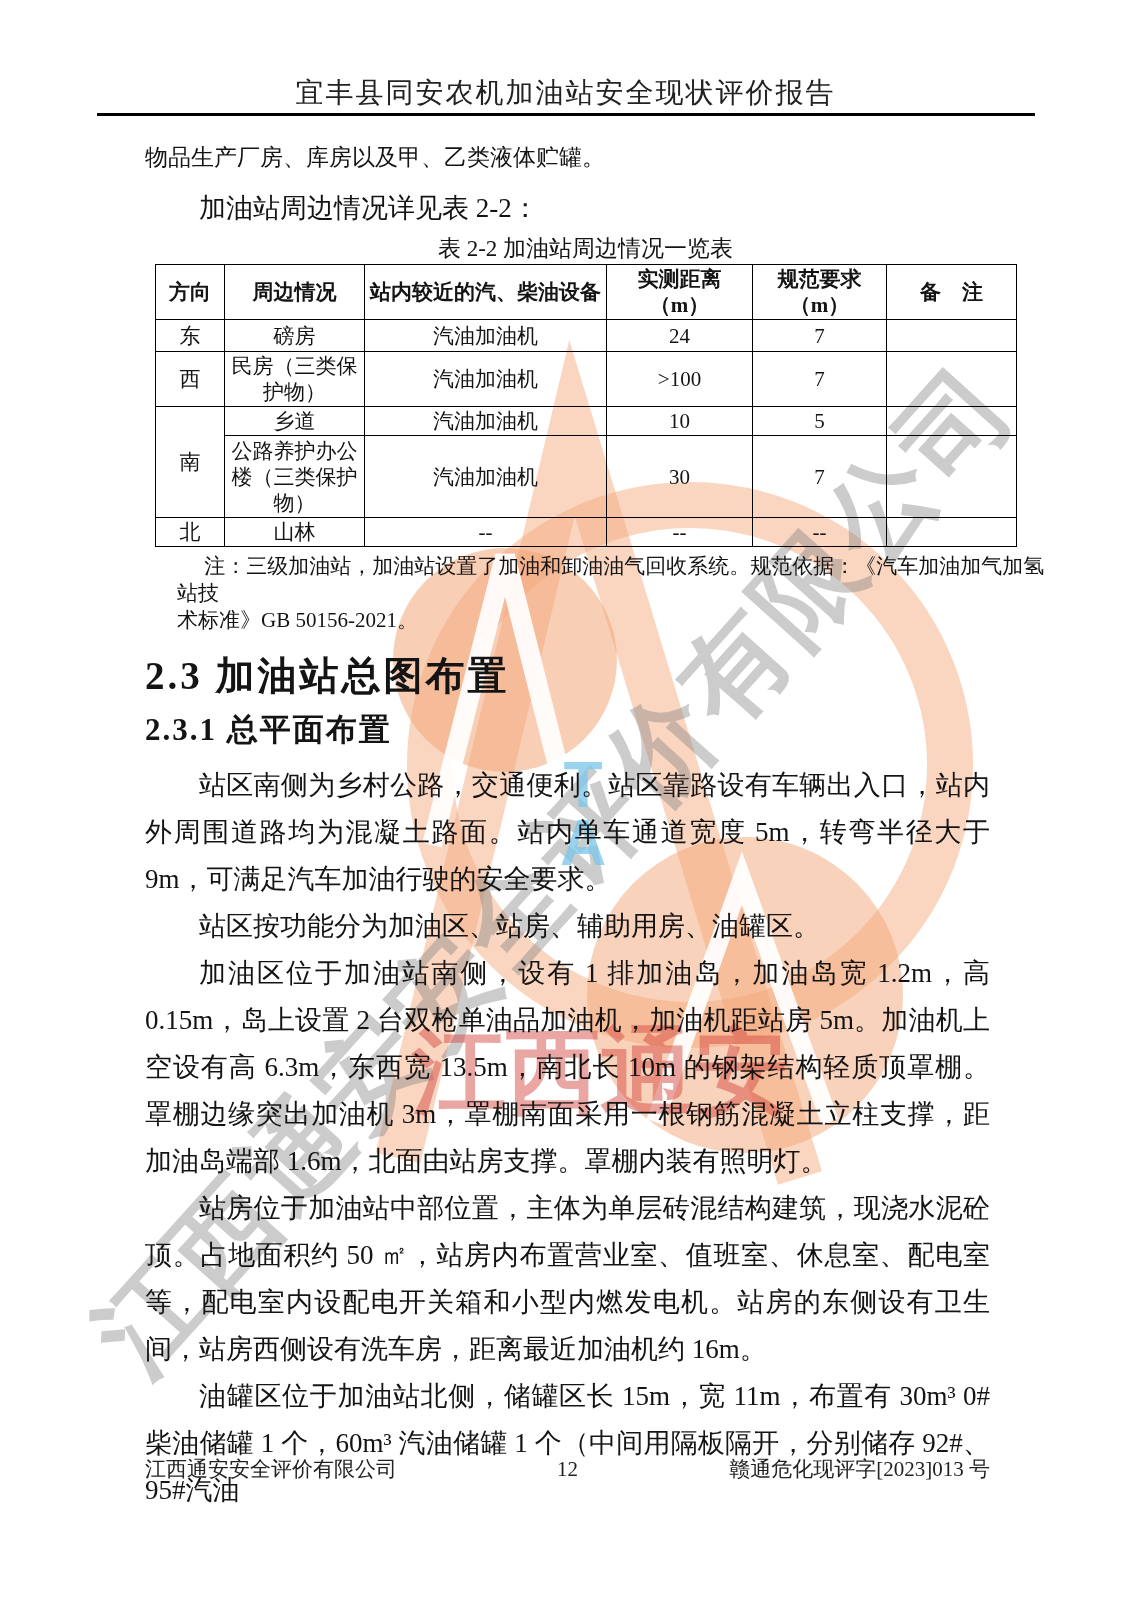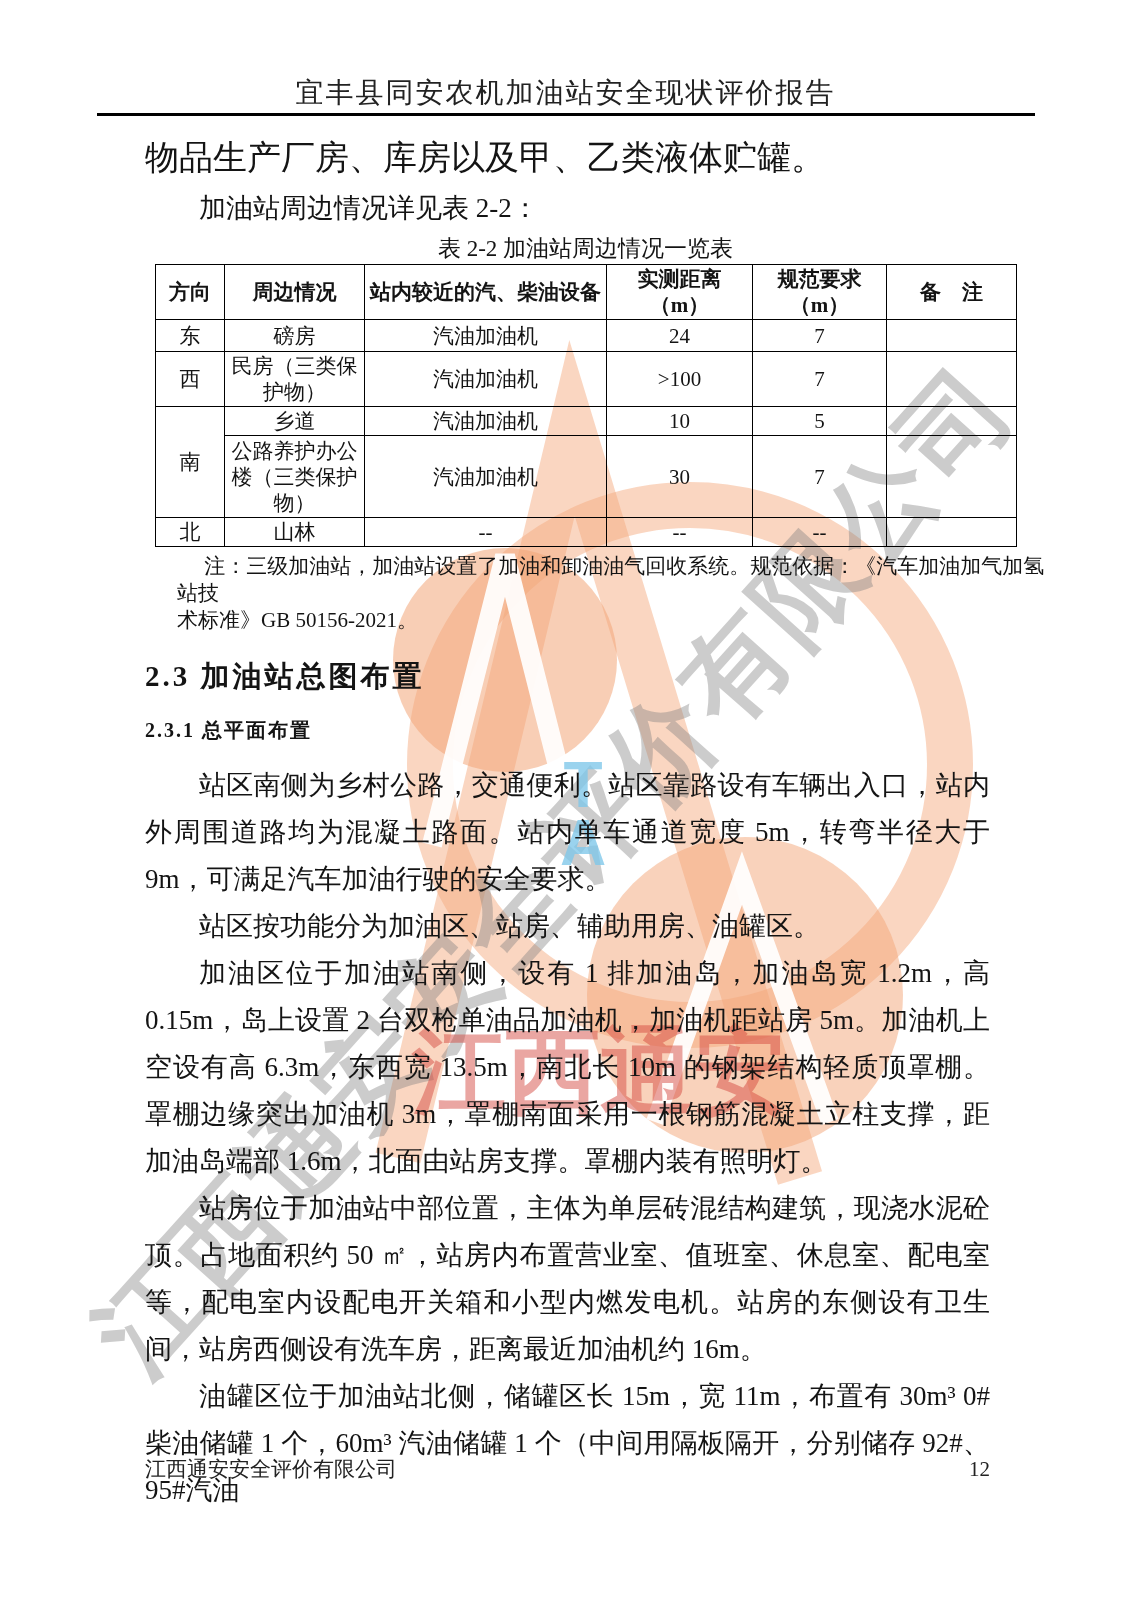--- a/index.html
+++ b/index.html
@@ -19,21 +19,21 @@
     z-index: 1;
   }
   .header-rule {
     position: absolute; top: 113px; left: 97px; width: 938px; height: 3px;
     background: #000; z-index: 1;
   }
 
   
   .content { position: absolute; left: 145px; top: 136px; width: 845px; z-index: 1; }
 
-  .intro-line { font-size: 34px; line-height: 44px; }
+  .intro-line { font-size: 23px; line-height: 44px; }
   .table-ref  { font-size: 27px; line-height: 44px; margin-top: 6px; text-indent: 2em; }
 
   .table-caption {
     margin-top: 4px; margin-left: 10px; width: 861px;
     text-align: center; font-weight: normal; font-size: 23px; line-height: 30px;
   }
   table.periphery {
     margin-left: 10px; width: 861px;
     border-collapse: collapse; table-layout: fixed;
   }
@@ -49,22 +49,22 @@
   tr.r1 { height: 52px; }
   tr.r2 { height: 28px; }
   tr.r3 { height: 82px; }
   tr.r4 { height: 28px; }
   col.c-dir { width: 69px; } col.c-sur { width: 140px; } col.c-eq { width: 242px; }
   col.c-me { width: 146px; } col.c-re { width: 134px; } col.c-rm { width: 130px; }
 
   .table-note { width: 878px; font-size: 21px; line-height: 27px; margin-top: 6px; margin-left: 32px; }
   .table-note .n1 { text-indent: 1.3em; }
 
-  h2.sec { font-size: 29px; letter-spacing: 3px; margin-top: 24px; line-height: 36px; font-weight: bold; }
-  h3.sec { font-size: 20px; letter-spacing: 2px; margin-top: 20px; line-height: 32px; font-weight: bold; }
+  h2.sec { font-size: 39px; letter-spacing: 3px; margin-top: 24px; line-height: 36px; font-weight: bold; }
+  h3.sec { font-size: 31px; letter-spacing: 2px; margin-top: 20px; line-height: 32px; font-weight: bold; }
 
   .para {
     font-size: 27px; line-height: 47px;
     text-align: justify; text-indent: 2em;
   }
   .para.first { margin-top: 16px; }
 
   
   .page-footer {
     position: absolute; left: 145px; top: 1455px; width: 845px;
@@ -206,13 +206,14 @@
   <p class="para">站区按功能分为加油区、站房、辅助用房、油罐区。</p>
   <p class="para">加油区位于加油站南侧，设有 1 排加油岛，加油岛宽 1.2m，高 0.15m，岛上设置 2 台双枪单油品加油机，加油机距站房 5m。加油机上空设有高 6.3m，东西宽 13.5m，南北长 10m 的钢架结构轻质顶罩棚。罩棚边缘突出加油机 3m，罩棚南面采用一根钢筋混凝土立柱支撑，距加油岛端部 1.6m，北面由站房支撑。罩棚内装有照明灯。</p>
   <p class="para">站房位于加油站中部位置，主体为单层砖混结构建筑，现浇水泥砼顶。占地面积约 50 ㎡，站房内布置营业室、值班室、休息室、配电室等，配电室内设配电开关箱和小型内燃发电机。站房的东侧设有卫生间，站房西侧设有洗车房，距离最近加油机约 16m。</p>
   <p class="para">油罐区位于加油站北侧，储罐区长 15m，宽 11m，布置有 30m³ 0#柴油储罐 1 个，60m³ 汽油储罐 1 个（中间用隔板隔开，分别储存 92#、95#汽油</p>
 
 </div>
 
 <div class="page-footer">
   <span class="f-left">江西通安安全评价有限公司</span>
   <span class="f-mid">12</span>
+  <span class="f-right">赣通危化现评字[2023]013 号</span>
 </div>
 
 </body></html>

